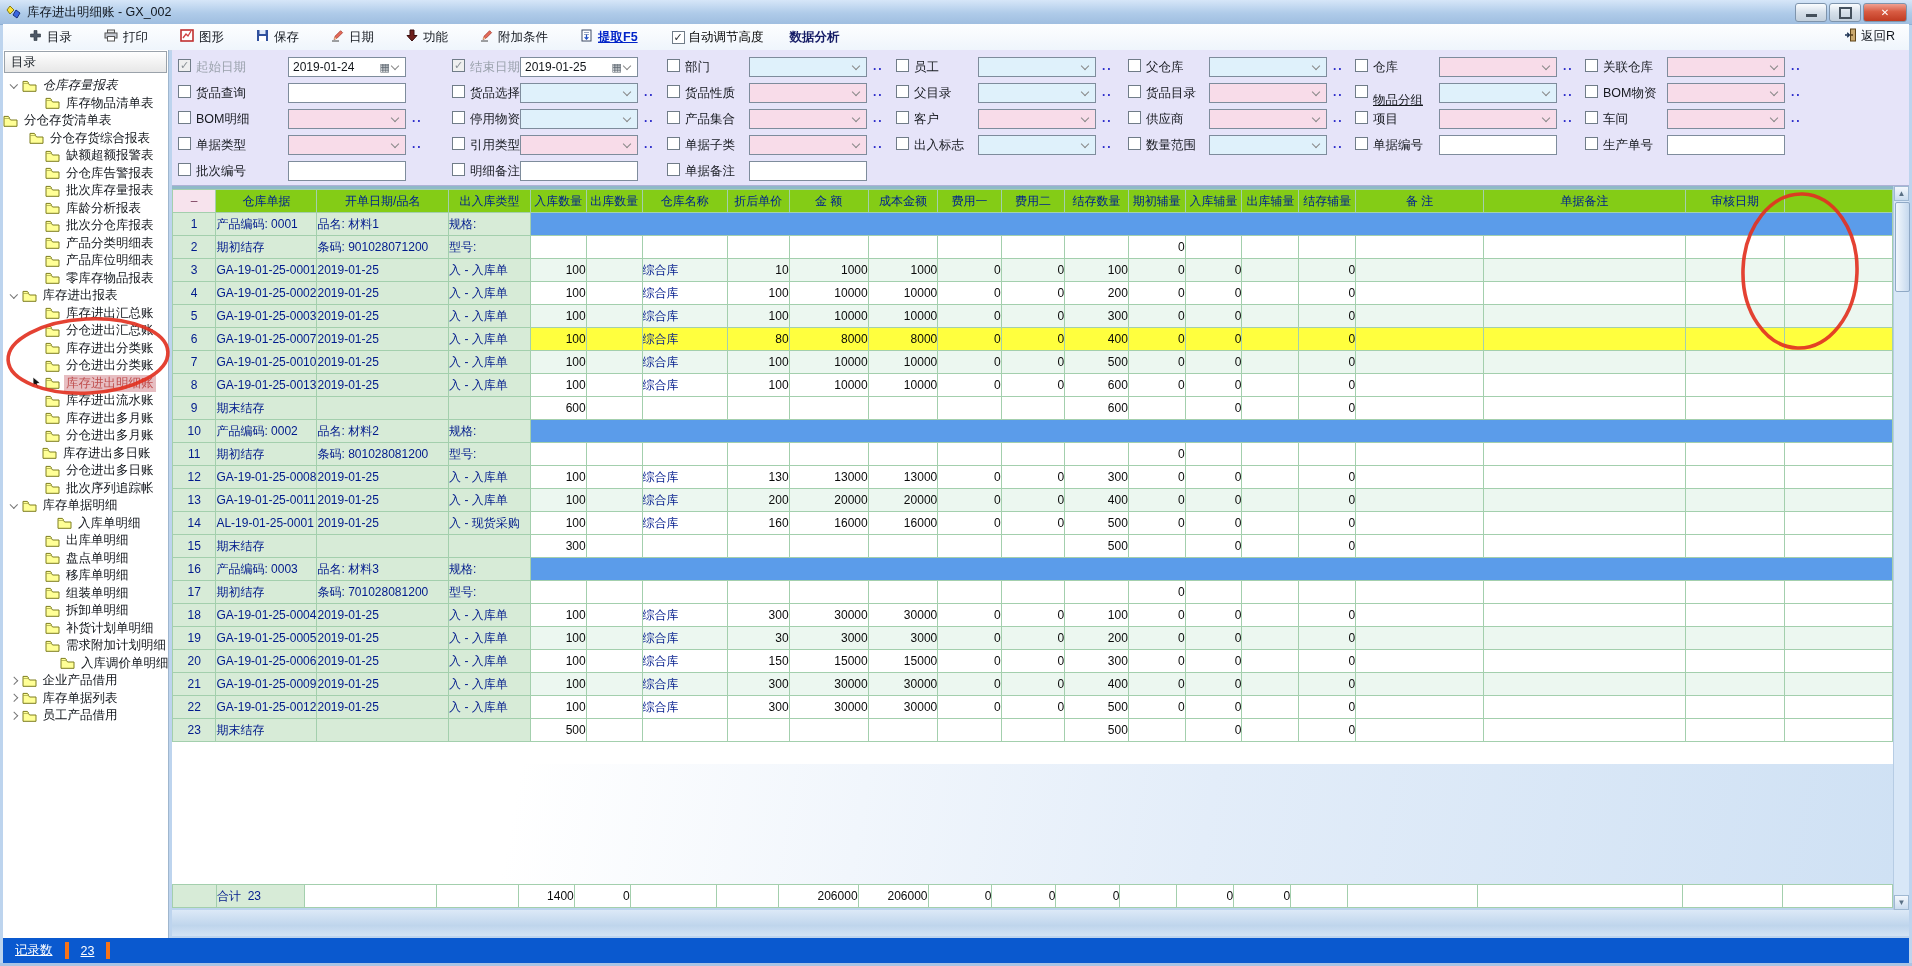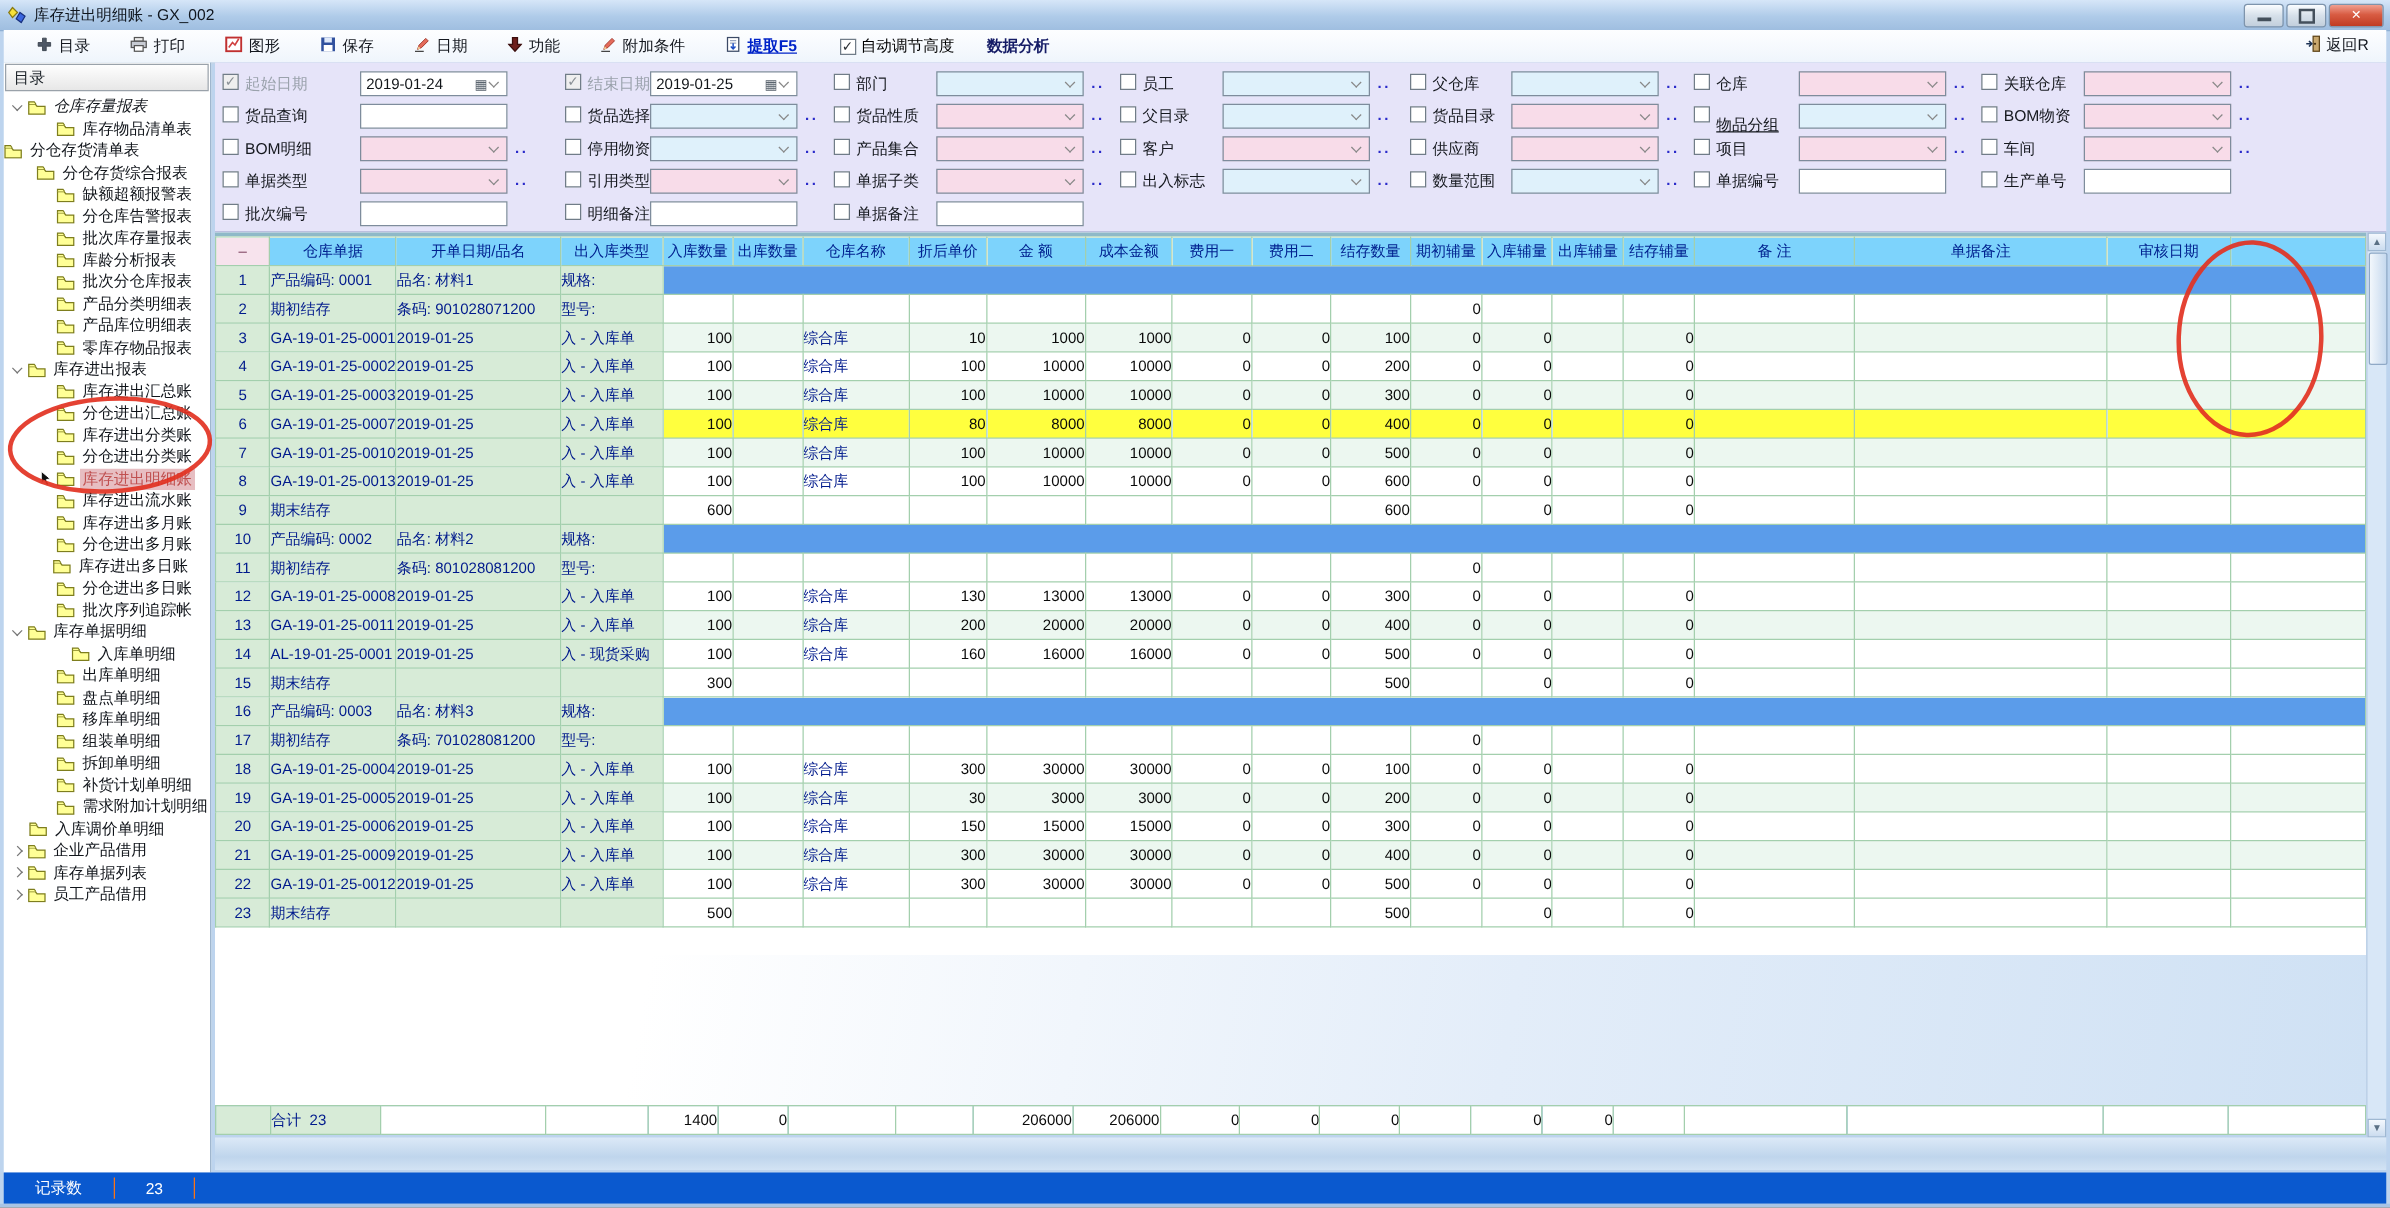--- a/index.html
+++ b/index.html
@@ -58,21 +58,21 @@
   .ffield .val{flex:1;padding-left:4px;font-size:12px;color:#101418;}
   .ffield .fchev{border:solid #888;border-width:0 1.6px 1.6px 0;padding:2.5px;
     transform:rotate(45deg);margin-right:7px;margin-top:-3px;}
   .ffield .cal{font-size:11px;color:#5A646E;margin-right:2px;}
   .dots{position:absolute;color:#2A2ACA;font-weight:bold;letter-spacing:2px;font-size:12px;}
   
   .gridwrap{position:absolute;left:172px;top:186px;width:1721px;height:578px;
     border-top:3px solid #8FB9C8;box-sizing:border-box;background:#fff;overflow:hidden;}
   table.grid{border-collapse:collapse;table-layout:fixed;font-size:12px;}
   table.grid td,table.grid th{border:1px solid #A3CFAD;height:23px;overflow:hidden;white-space:pre;box-sizing:border-box;padding:0;}
-  table.grid th{background:#7dd3fc;color:#00218F;font-weight:normal;height:23px;}
+  table.grid th{background:#84cc16;color:#00218F;font-weight:normal;height:23px;}
   table.grid th.pink{background:#F7E3ED;color:#7A3E5C;}
   td.seq{background:#D7EBD7;color:#001A8C;text-align:center;}
   td.lbl{background:#D7EBD7;color:#001A8C;text-align:left;padding-left:4px;}
   td.w{background:#FFFFFF;}
   td.tint{background:#ECF7F0;}
   td.yel{background:#FFFF3E;}
   td.blu{background:#5B9CEA;}
   td.num{text-align:right;padding-right:4px;color:#0A0A0A;}
   td.whn{color:#001A8C;padding-left:6px;}
   .emptyarea{position:absolute;left:172px;top:764px;width:1721px;height:120px;
@@ -84,21 +84,21 @@
   .vs-arrow{height:15px;background:linear-gradient(#F4F8FD,#CBDCEF);border:1px solid #9FB8D2;
     font-size:8px;color:#5A7085;display:flex;align-items:center;justify-content:center;box-sizing:border-box;}
   .vs-thumb{position:absolute;left:1px;top:16px;width:13px;height:88px;border:1px solid #8FA9C6;
     background:linear-gradient(90deg,#F2F7FC,#C6D9EE);border-radius:2px;}
   .vs-bot{position:absolute;bottom:0;width:100%;}
   .hscroll{position:absolute;left:172px;top:910px;width:1737px;height:26px;
     background:linear-gradient(#DCE9F7,#BFD5EC 60%,#D3E3F4);}
   
   .statusbar{position:absolute;left:3px;top:938px;width:1906px;height:25px;background:#0A59CF;
     display:flex;align-items:center;font-size:12.5px;color:#fff;}
-  .sb-seg{padding:0 25px;height:17px;display:flex;align-items:center;border-right:1px solid #f97316;}
+  .sb-seg{padding:0 12px;height:17px;display:flex;align-items:center;border-right:4px solid #f97316;text-decoration:underline;}
   .sb-msg{padding-left:18px;color:#FFFF9E;}
   .botedge{position:absolute;left:0;top:963px;width:1912px;height:3px;background:#A9C4E4;}
   
   .annot{position:absolute;left:0;top:0;width:1912px;height:966px;pointer-events:none;z-index:50;}
 </style>
 </head>
 <body>
 
 <div class="window">
 
@@ -497,21 +497,21 @@
         </div>
         <div class="tree-item" style="padding-left: 42px;">
           <span class="fold" style="display: inline-flex;">
             <svg width="15" height="12">
               <path d="M1 3.2h5.2L7.6 5H14v6.3H1z" fill="#FFFF96" stroke="#7E7E1E"></path>
               <path d="M1 3.2V1.4h4.4l1.3 1.8" fill="#FFFF96" stroke="#7E7E1E"></path>
             </svg>
           </span>
           <span class="tlab">需求附加计划明细</span>
         </div>
-        <div class="tree-item" style="padding-left: 20px;">
+        <div class="tree-item" style="padding-left: 57px;">
           <span class="fold" style="display: inline-flex;">
             <svg width="15" height="12">
               <path d="M1 3.2h5.2L7.6 5H14v6.3H1z" fill="#FFFF96" stroke="#7E7E1E"></path>
               <path d="M1 3.2V1.4h4.4l1.3 1.8" fill="#FFFF96" stroke="#7E7E1E"></path>
             </svg>
           </span>
           <span class="tlab">入库调价单明细</span>
         </div>
         <div class="tree-item" style="padding-left: 8px;">
           <span class="chev col"></span>

